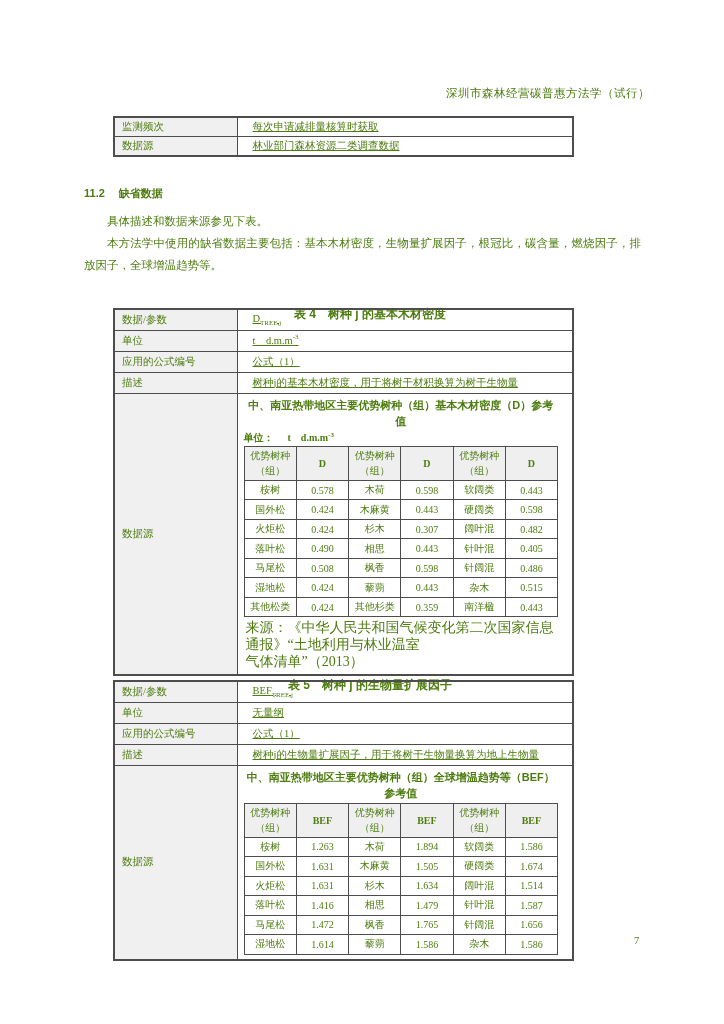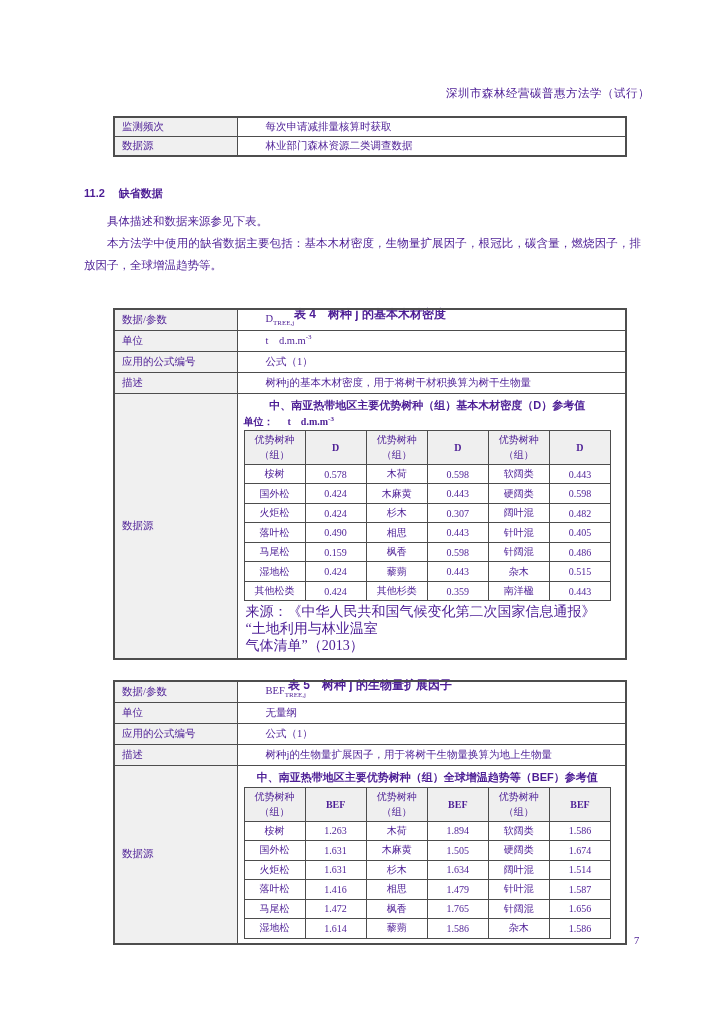--- a/index.html
+++ b/index.html
@@ -1,34 +1,34 @@
 <!DOCTYPE html>
 <html lang="zh"><head>
 <meta charset="utf-8">
 <style>
   * { margin:0; padding:0; box-sizing:border-box; }
   html,body { background:#ffffff; }
   .page {
     position:relative; width:724px; height:1024px; background:#ffffff;
-    font-family:"Liberation Serif","DejaVu Serif",serif; color:#4c1d95;
+    font-family:"Liberation Serif","DejaVu Serif",serif; color:#4d7c0f;
     overflow:hidden;
     border-radius:31px;
   }
   .doc-header {
     position:absolute; top:86px; right:74px;
     font-size:11.5px; letter-spacing:0.5px;
   }
   .pageno { position:absolute; top:935px; left:634px; font-size:10.5px; }
 
   
   table { border-collapse:collapse; table-layout:fixed; }
-  .outer { position:absolute; left:113px; width:514px; border:2px solid #4d4d4d; }
+  .outer { position:absolute; left:113px; width:461px; border:2px solid #4d4d4d; }
   .outer td { border:1px solid #4d4d4d; font-size:10.5px; vertical-align:middle; }
   .outer td.lbl { background:#f0f0f0; padding:2px 7px; }
-  .outer td.val { padding:2px 28px; }
+  .outer td.val { padding:2px 15px;text-decoration:underline; }
   .col-lbl { width:123px; }
 
   .mon { top:116px; }
   .mon td { height:18px; }
 
   .h2 {
     position:absolute; left:84px; top:186px;
     font-family:"Liberation Sans","DejaVu Sans",sans-serif;
     font-weight:bold; font-size:11px;
   }
@@ -174,21 +174,21 @@
                   <tr>
                     <td>落叶松</td>
                     <td>0.490</td>
                     <td>相思</td>
                     <td>0.443</td>
                     <td>针叶混</td>
                     <td>0.405</td>
                   </tr>
                   <tr>
                     <td>马尾松</td>
-                    <td>0.159</td>
+                    <td>0.508</td>
                     <td>枫香</td>
                     <td>0.598</td>
                     <td>针阔混</td>
                     <td>0.486</td>
                   </tr>
                   <tr>
                     <td>湿地松</td>
                     <td>0.424</td>
                     <td>藜蒴</td>
                     <td>0.443</td>

